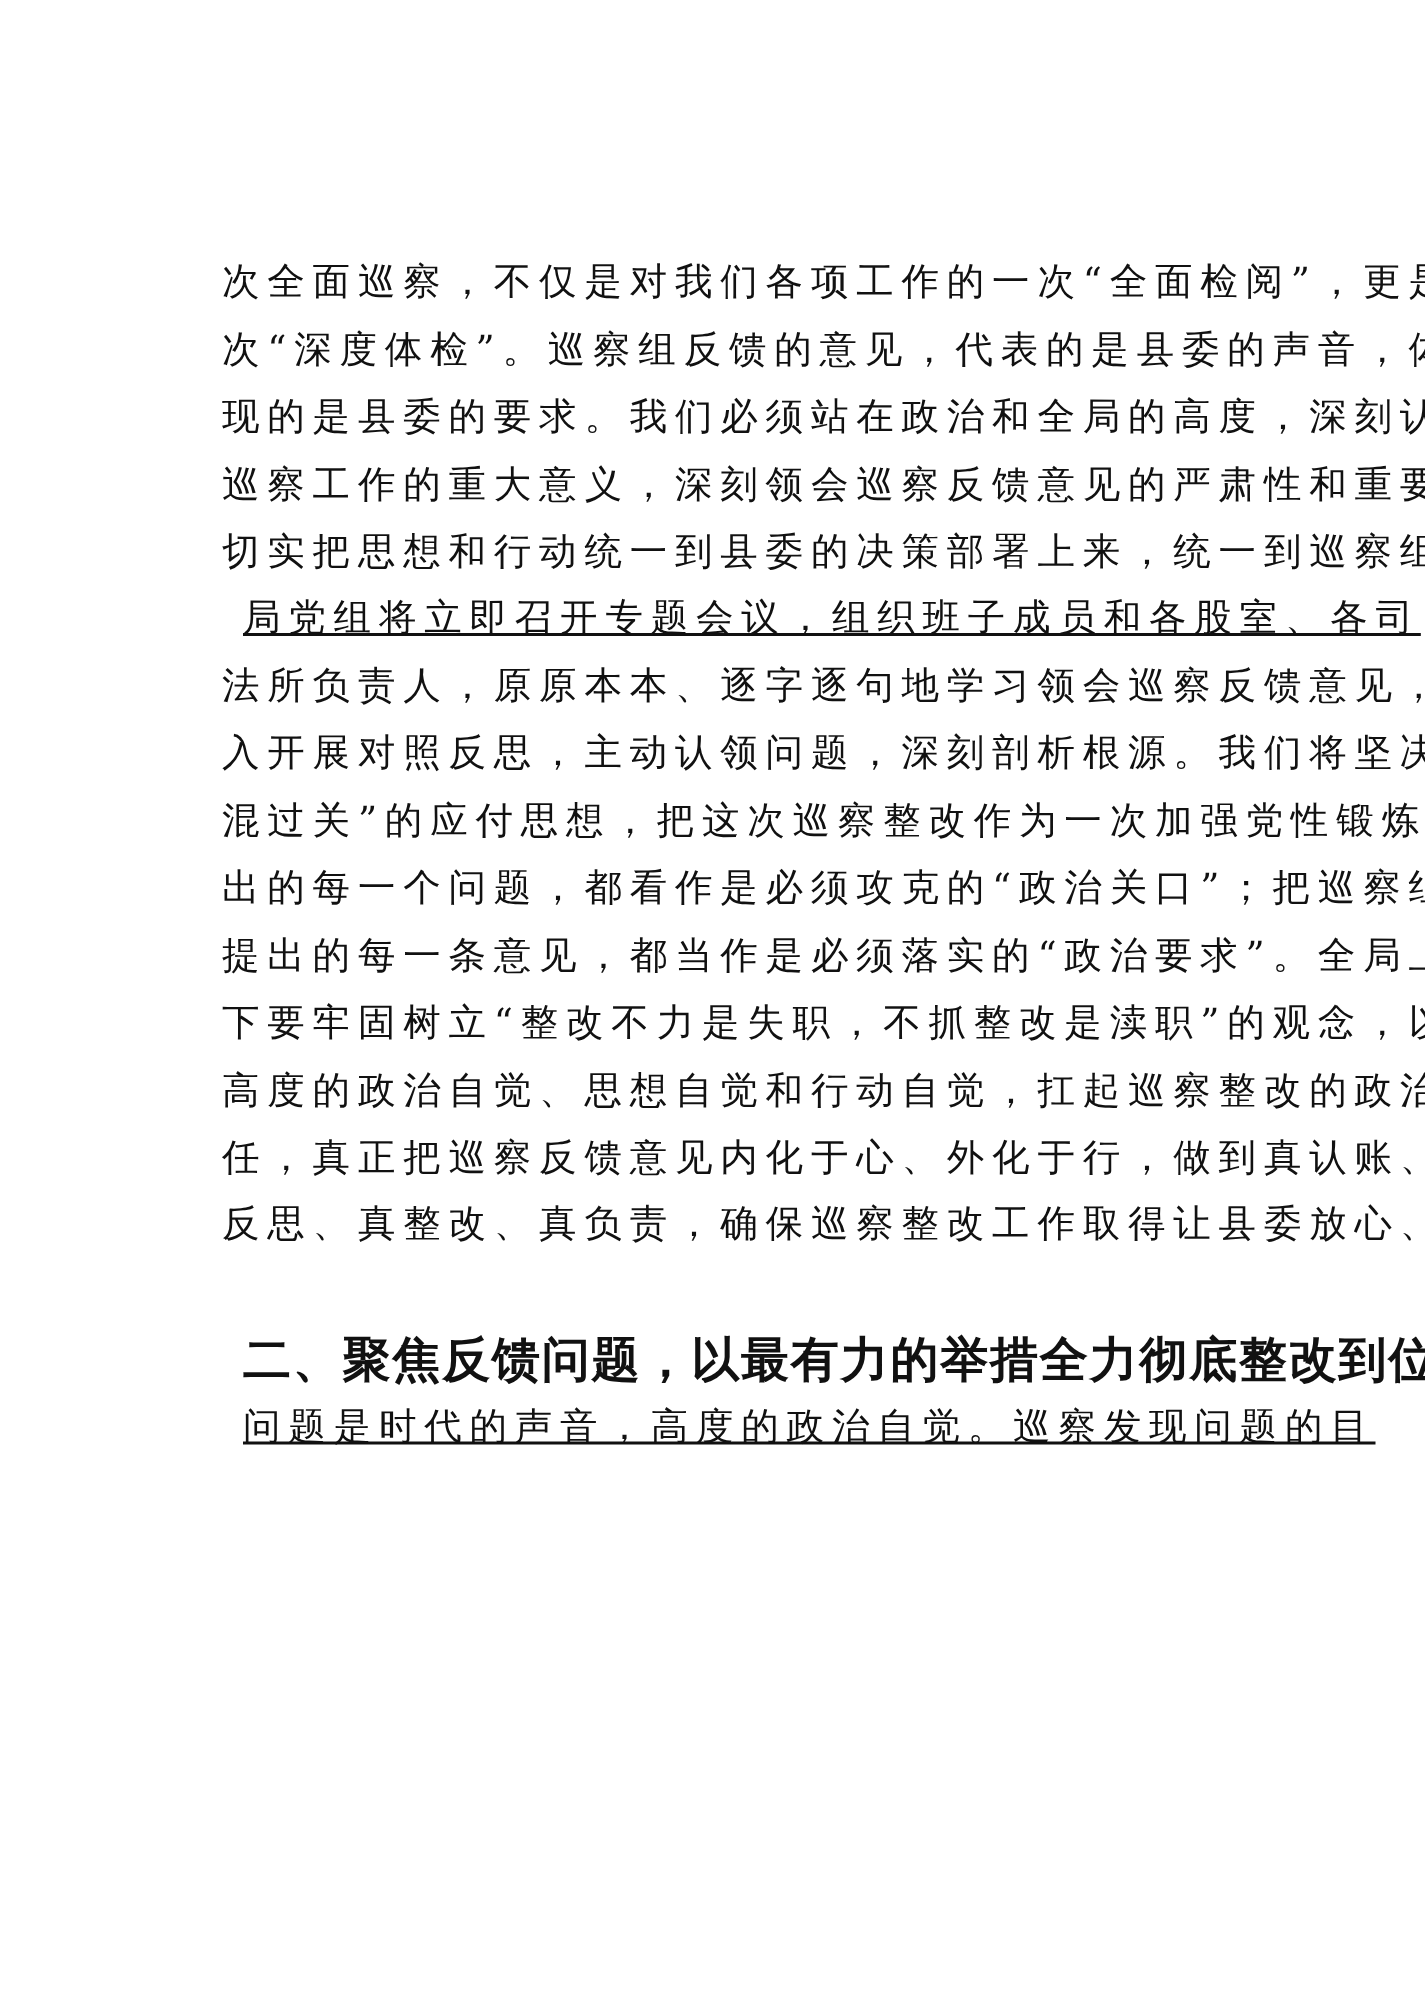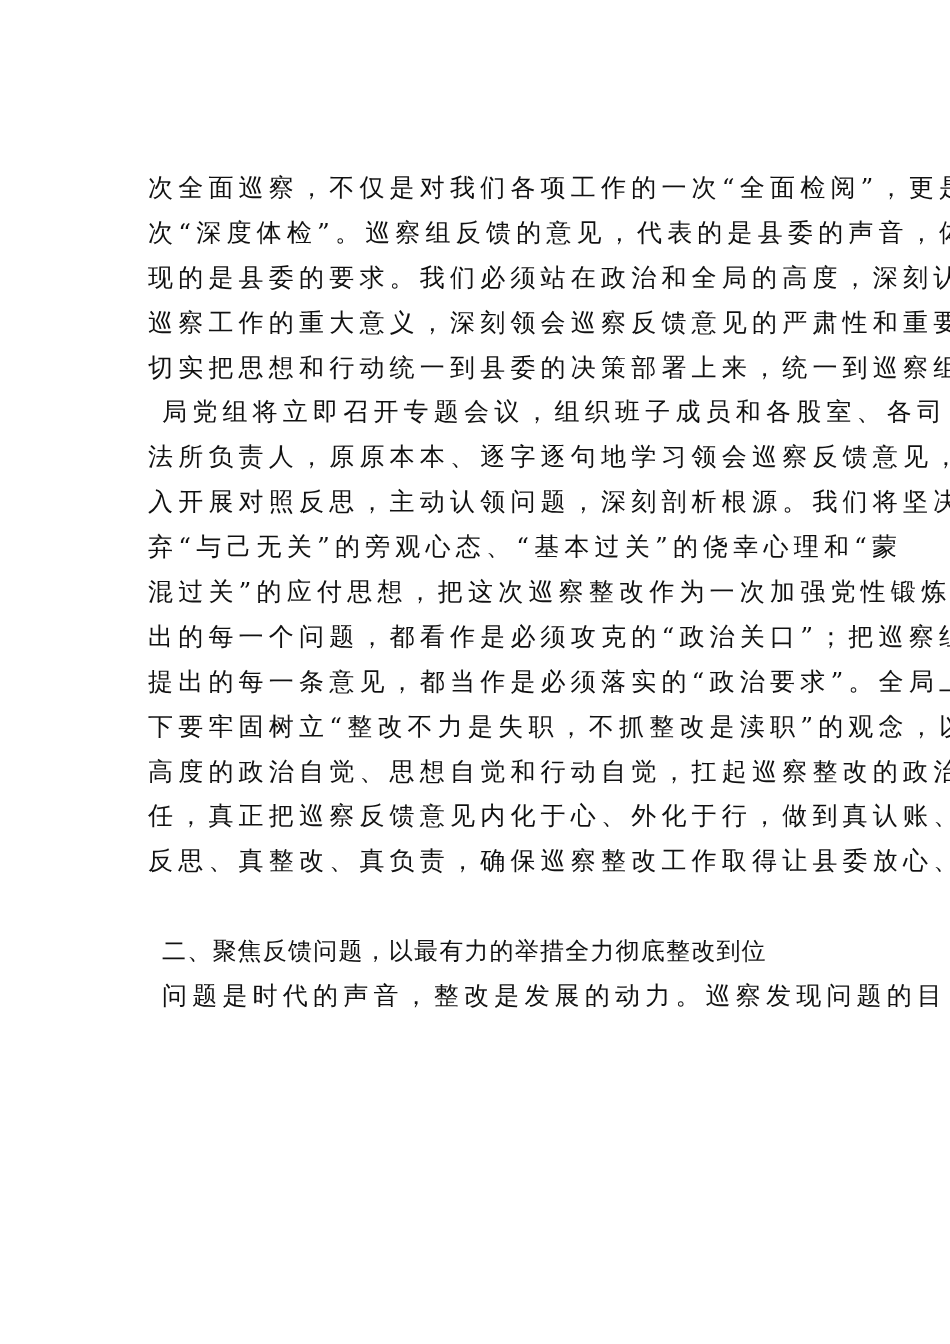--- a/index.html
+++ b/index.html
@@ -13,25 +13,25 @@
   }
   .line {
     height: 44.9px;
     line-height: 44.9px;
     font-family: "DejaVu Serif", "Liberation Serif", serif;
     font-size: 25px;
     letter-spacing: 5.2px;
     white-space: nowrap;
     overflow: visible;
   }
-  .line.indent { padding-left: 14px; }
+  .line.indent { padding-left: 14px; text-decoration: underline; }
   .line.heading {
     font-family: "DejaVu Sans", "Liberation Sans", sans-serif;
-    font-weight: normal;
-    font-size: 24px;
+    font-weight: bold;
+    font-size: 32px;
     letter-spacing: 1.2px;
     padding-left: 14px;
   }
 </style>
 </head>
 <body>
 
 <div class="page">
 
   <div>
@@ -39,30 +39,29 @@
     <div class="line">次“深度体检”。巡察组反馈的意见，代表的是县委的声音，体</div>
     <div class="line">现的是县委的要求。我们必须站在政治和全局的高度，深刻认识</div>
     <div class="line">巡察工作的重大意义，深刻领会巡察反馈意见的严肃性和重要性，</div>
     <div class="line">切实把思想和行动统一到县委的决策部署上来，统一到巡察组的</div>
   </div>
 
   <div>
     <div class="line indent">局党组将立即召开专题会议，组织班子成员和各股室、各司</div>
     <div class="line">法所负责人，原原本本、逐字逐句地学习领会巡察反馈意见，深</div>
     <div class="line">入开展对照反思，主动认领问题，深刻剖析根源。我们将坚决摒</div>
-    <div class="line">弃“与己无关”的旁观心态、“基本过关”的侥幸心理和“蒙</div>
     <div class="line">混过关”的应付思想，把这次巡察整改作为一次加强党性锻炼、</div>
     <div class="line">出的每一个问题，都看作是必须攻克的“政治关口”；把巡察组</div>
     <div class="line">提出的每一条意见，都当作是必须落实的“政治要求”。全局上</div>
     <div class="line">下要牢固树立“整改不力是失职，不抓整改是渎职”的观念，以</div>
     <div class="line">高度的政治自觉、思想自觉和行动自觉，扛起巡察整改的政治责</div>
     <div class="line">任，真正把巡察反馈意见内化于心、外化于行，做到真认账、真</div>
     <div class="line">反思、真整改、真负责，确保巡察整改工作取得让县委放心、让</div>
     <div class="line"></div>
   </div>
 
   <div class="line heading">二、聚焦反馈问题，以最有力的举措全力彻底整改到位</div>
 
   <div>
-    <div class="line indent">问题是时代的声音，整改是发展的动力。巡察发现问题的目</div>
+    <div class="line indent">问题是时代的声音，高度的政治自觉。巡察发现问题的目</div>
   </div>
 
 </div>
 
 </body></html>

